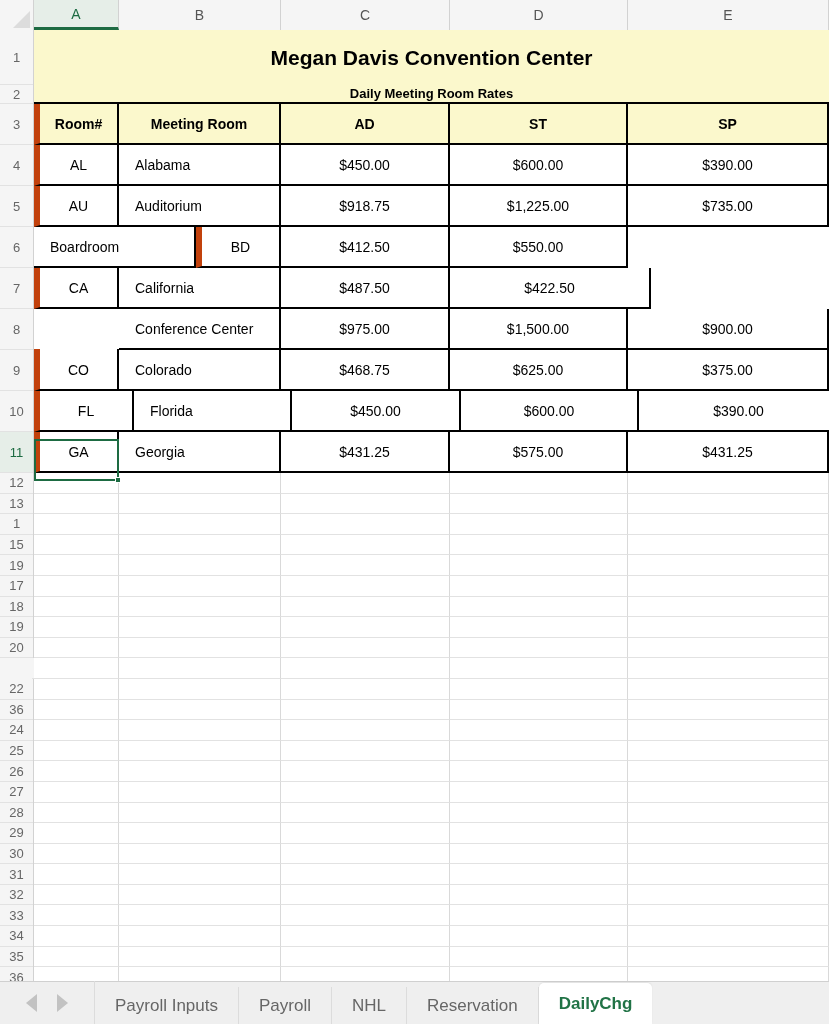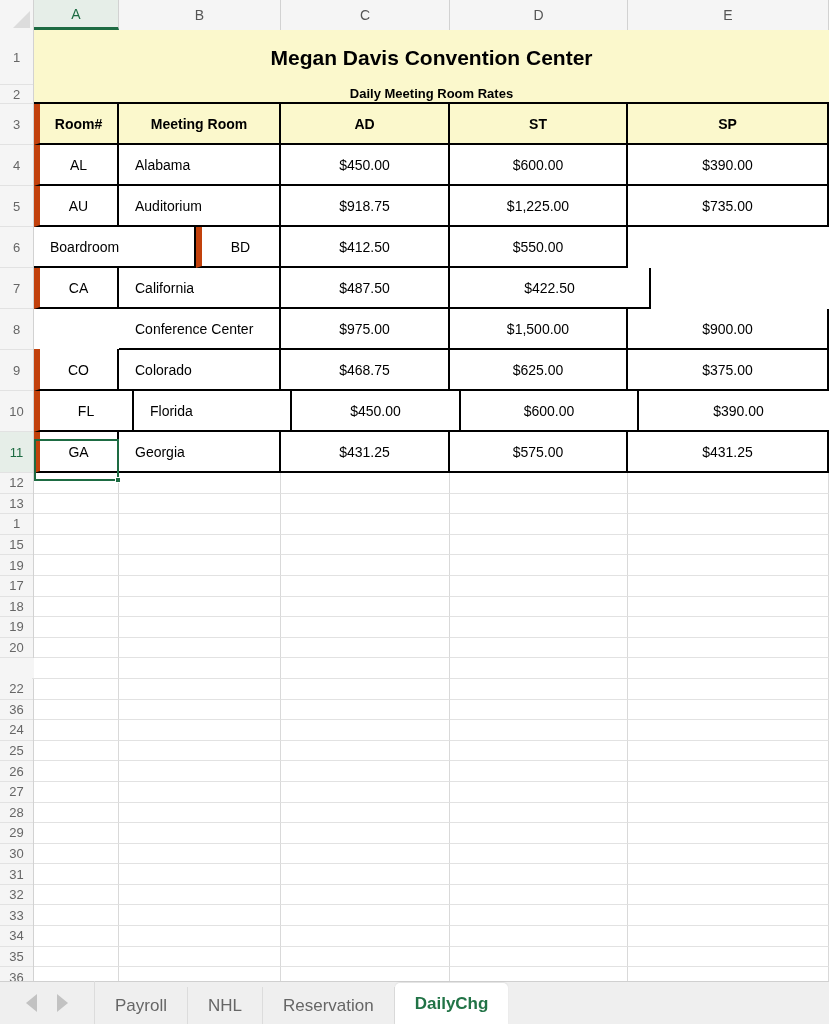--- a/index.html
+++ b/index.html
@@ -479,20 +479,21 @@
     <div class="sel-box" style="left:0px; top:409px; width:85px; height:42px;"></div>
     <div class="sel-handle" style="left:81px; top:447px;"></div>
   </div>
 
   <div class="tabbar">
     <div class="nav-arrows">
       <div class="tri-left"></div>
       <div class="tri-right"></div>
     </div>
     <div id="tabs" style="display:flex; align-items:flex-end;">
+        <div class="tab">Payroll Inputs</div>
         <div class="tab">Payroll</div>
         <div class="tab">NHL</div>
         <div class="tab">Reservation</div>
         <div class="tab active">DailyChg</div>
       </div>
   </div>
 
 </div>
 
 </body></html>

